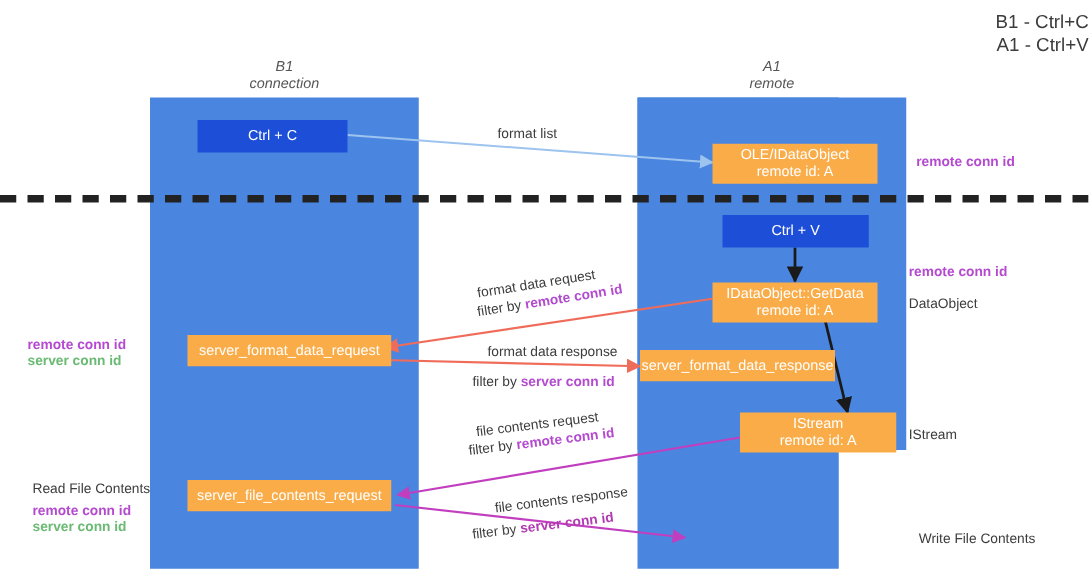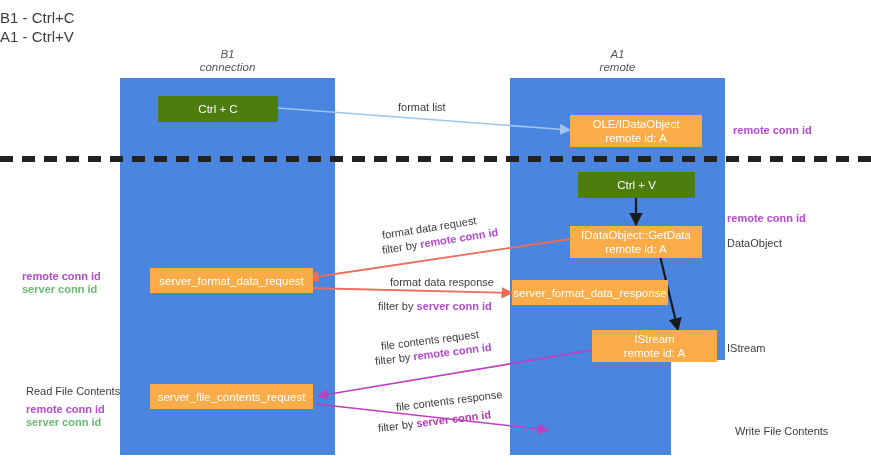--- a/index.html
+++ b/index.html
@@ -17,21 +17,21 @@
     height: 467px;
     background: #ffffff;
     overflow: hidden;
   }
   .abs { position: absolute; }
 
   
   #title {
     left: 0; top: 8px;
     width: 871px;
-    text-align: left;
+    text-align: right;
     font-size: 15px;
     line-height: 19px;
     color: #3c3c3c;
     white-space: pre-line;
   }
 
   
   .col-head {
     text-align: center;
     font-size: 11.5px;
@@ -60,21 +60,21 @@
     flex-direction: column;
     align-items: center;
     justify-content: center;
     color: #ffffff;
     font-size: 11.5px;
     line-height: 14px;
     text-align: center;
     white-space: pre-line;
     padding: 2px 4px;
   }
-  .node.green { background: #4d7c0f; }
+  .node.green { background: #1d4ed8; }
   .node.orange { background: #f9ac48; }
 
   
   .side-label {
     font-size: 11px;
     line-height: 14px;
     white-space: pre-line;
   }
   .side-label.plain { color: #3c3c3c; }
   .purple { color: #b44ad0; font-weight: bold; }

